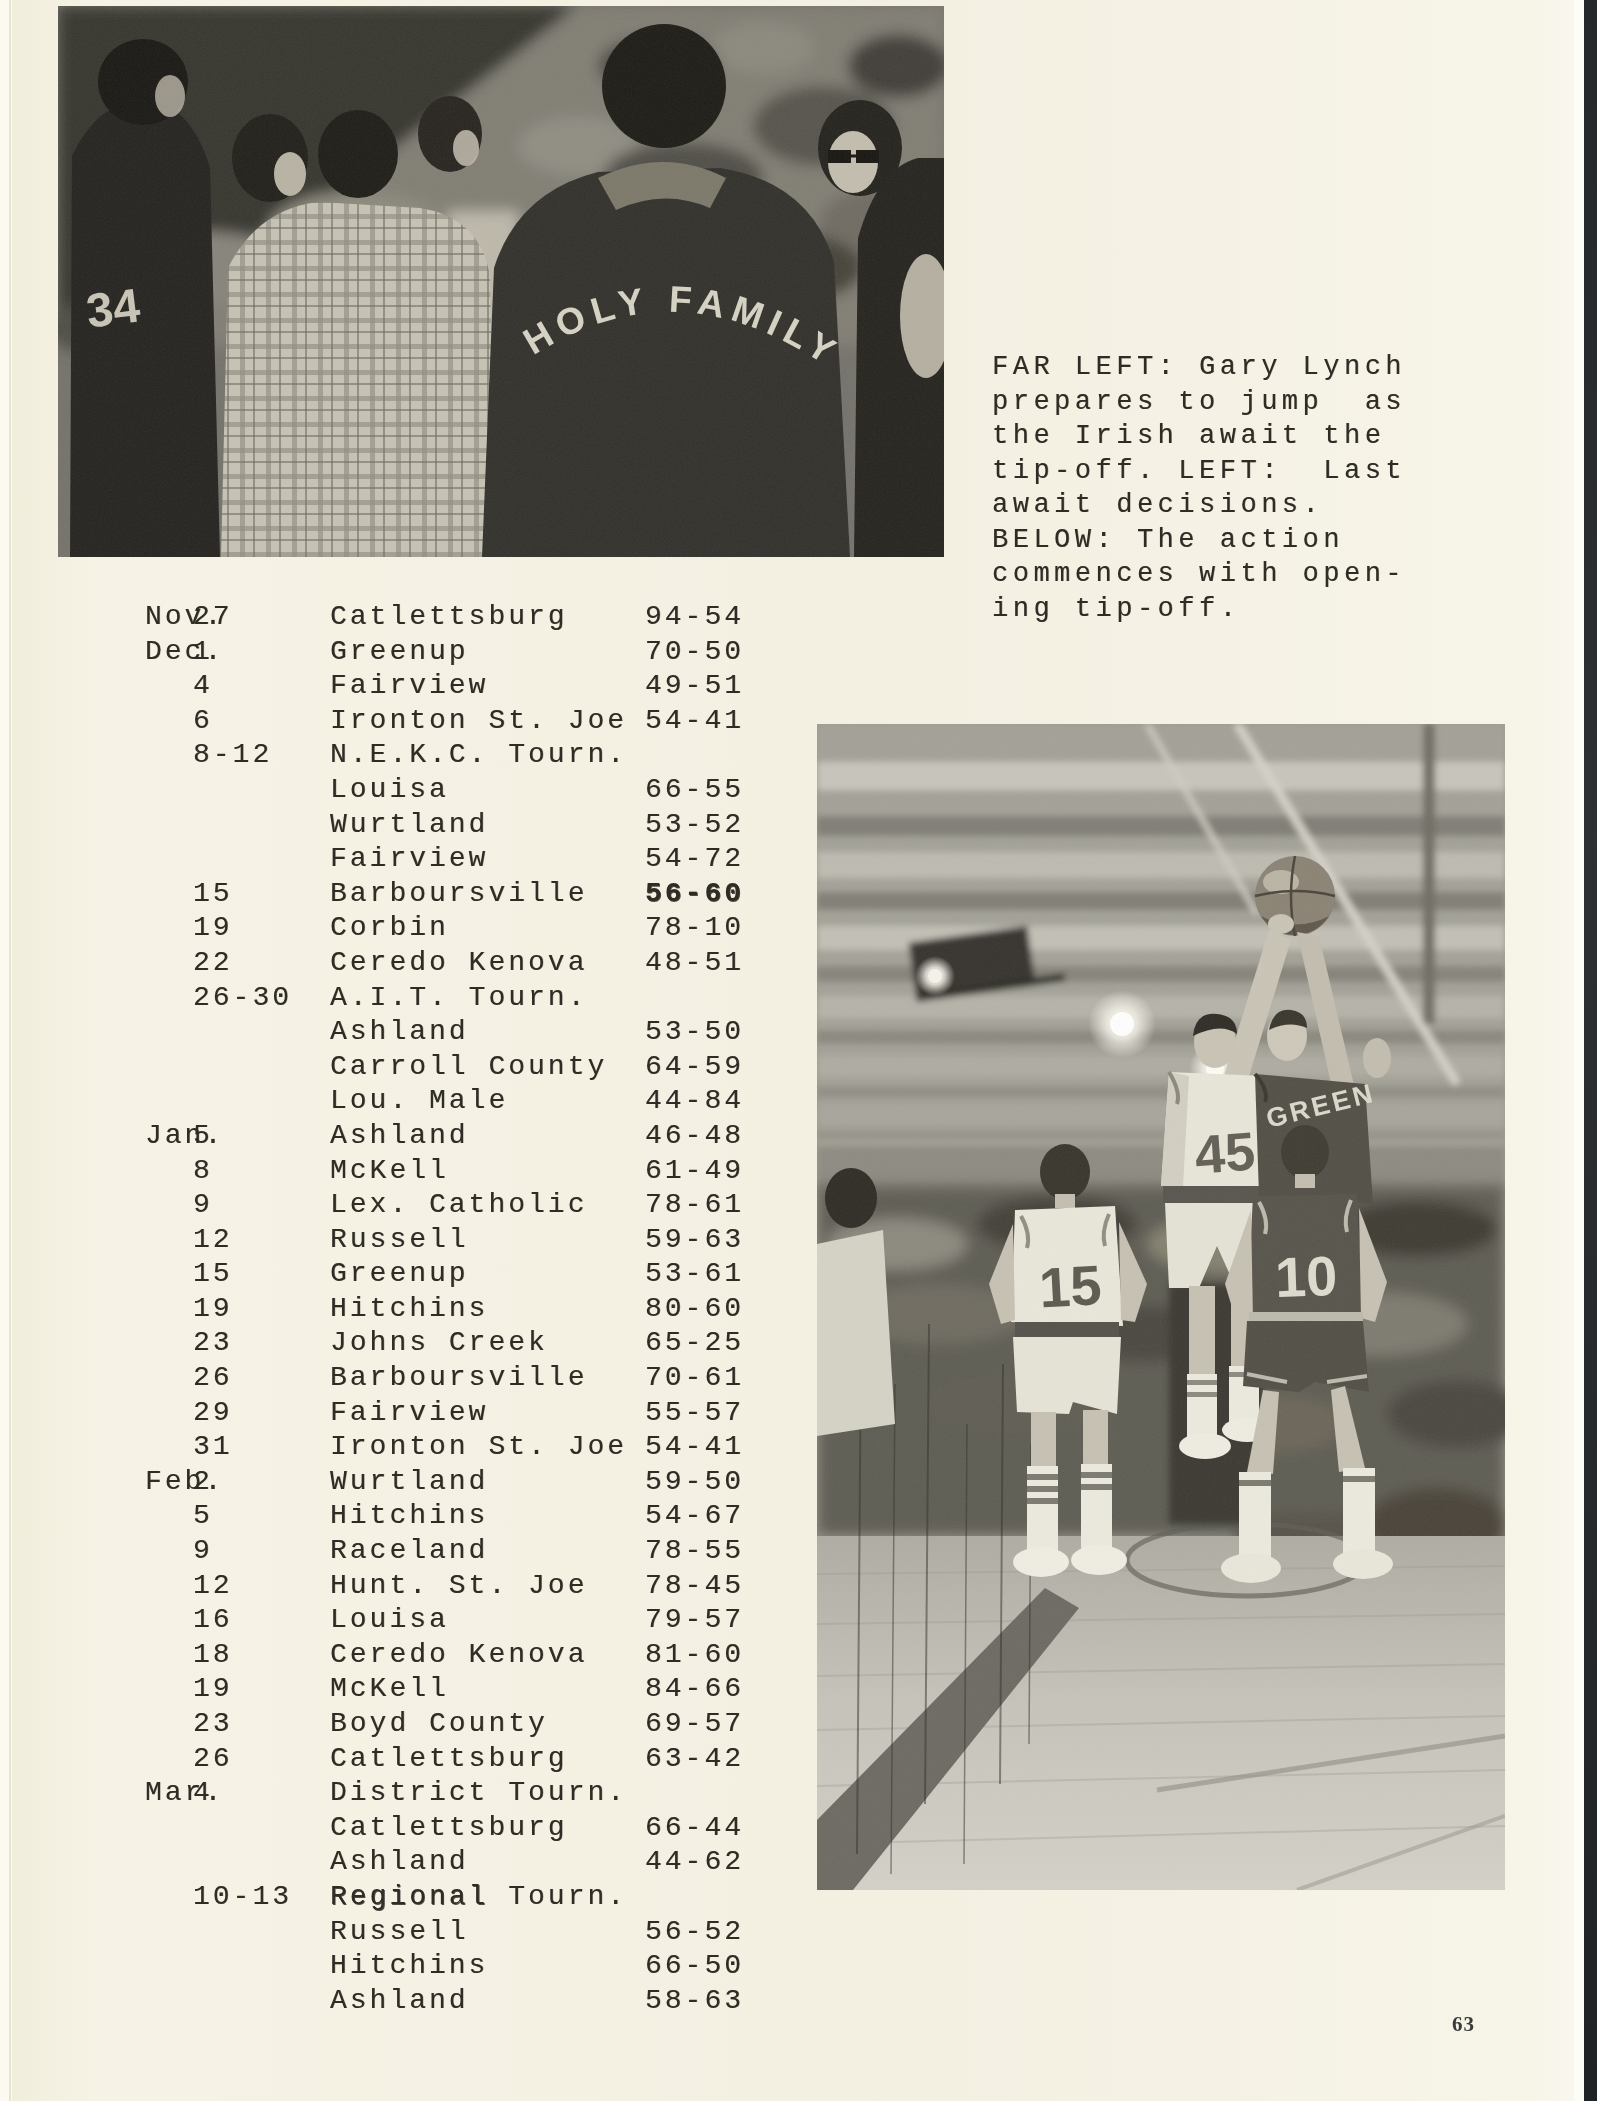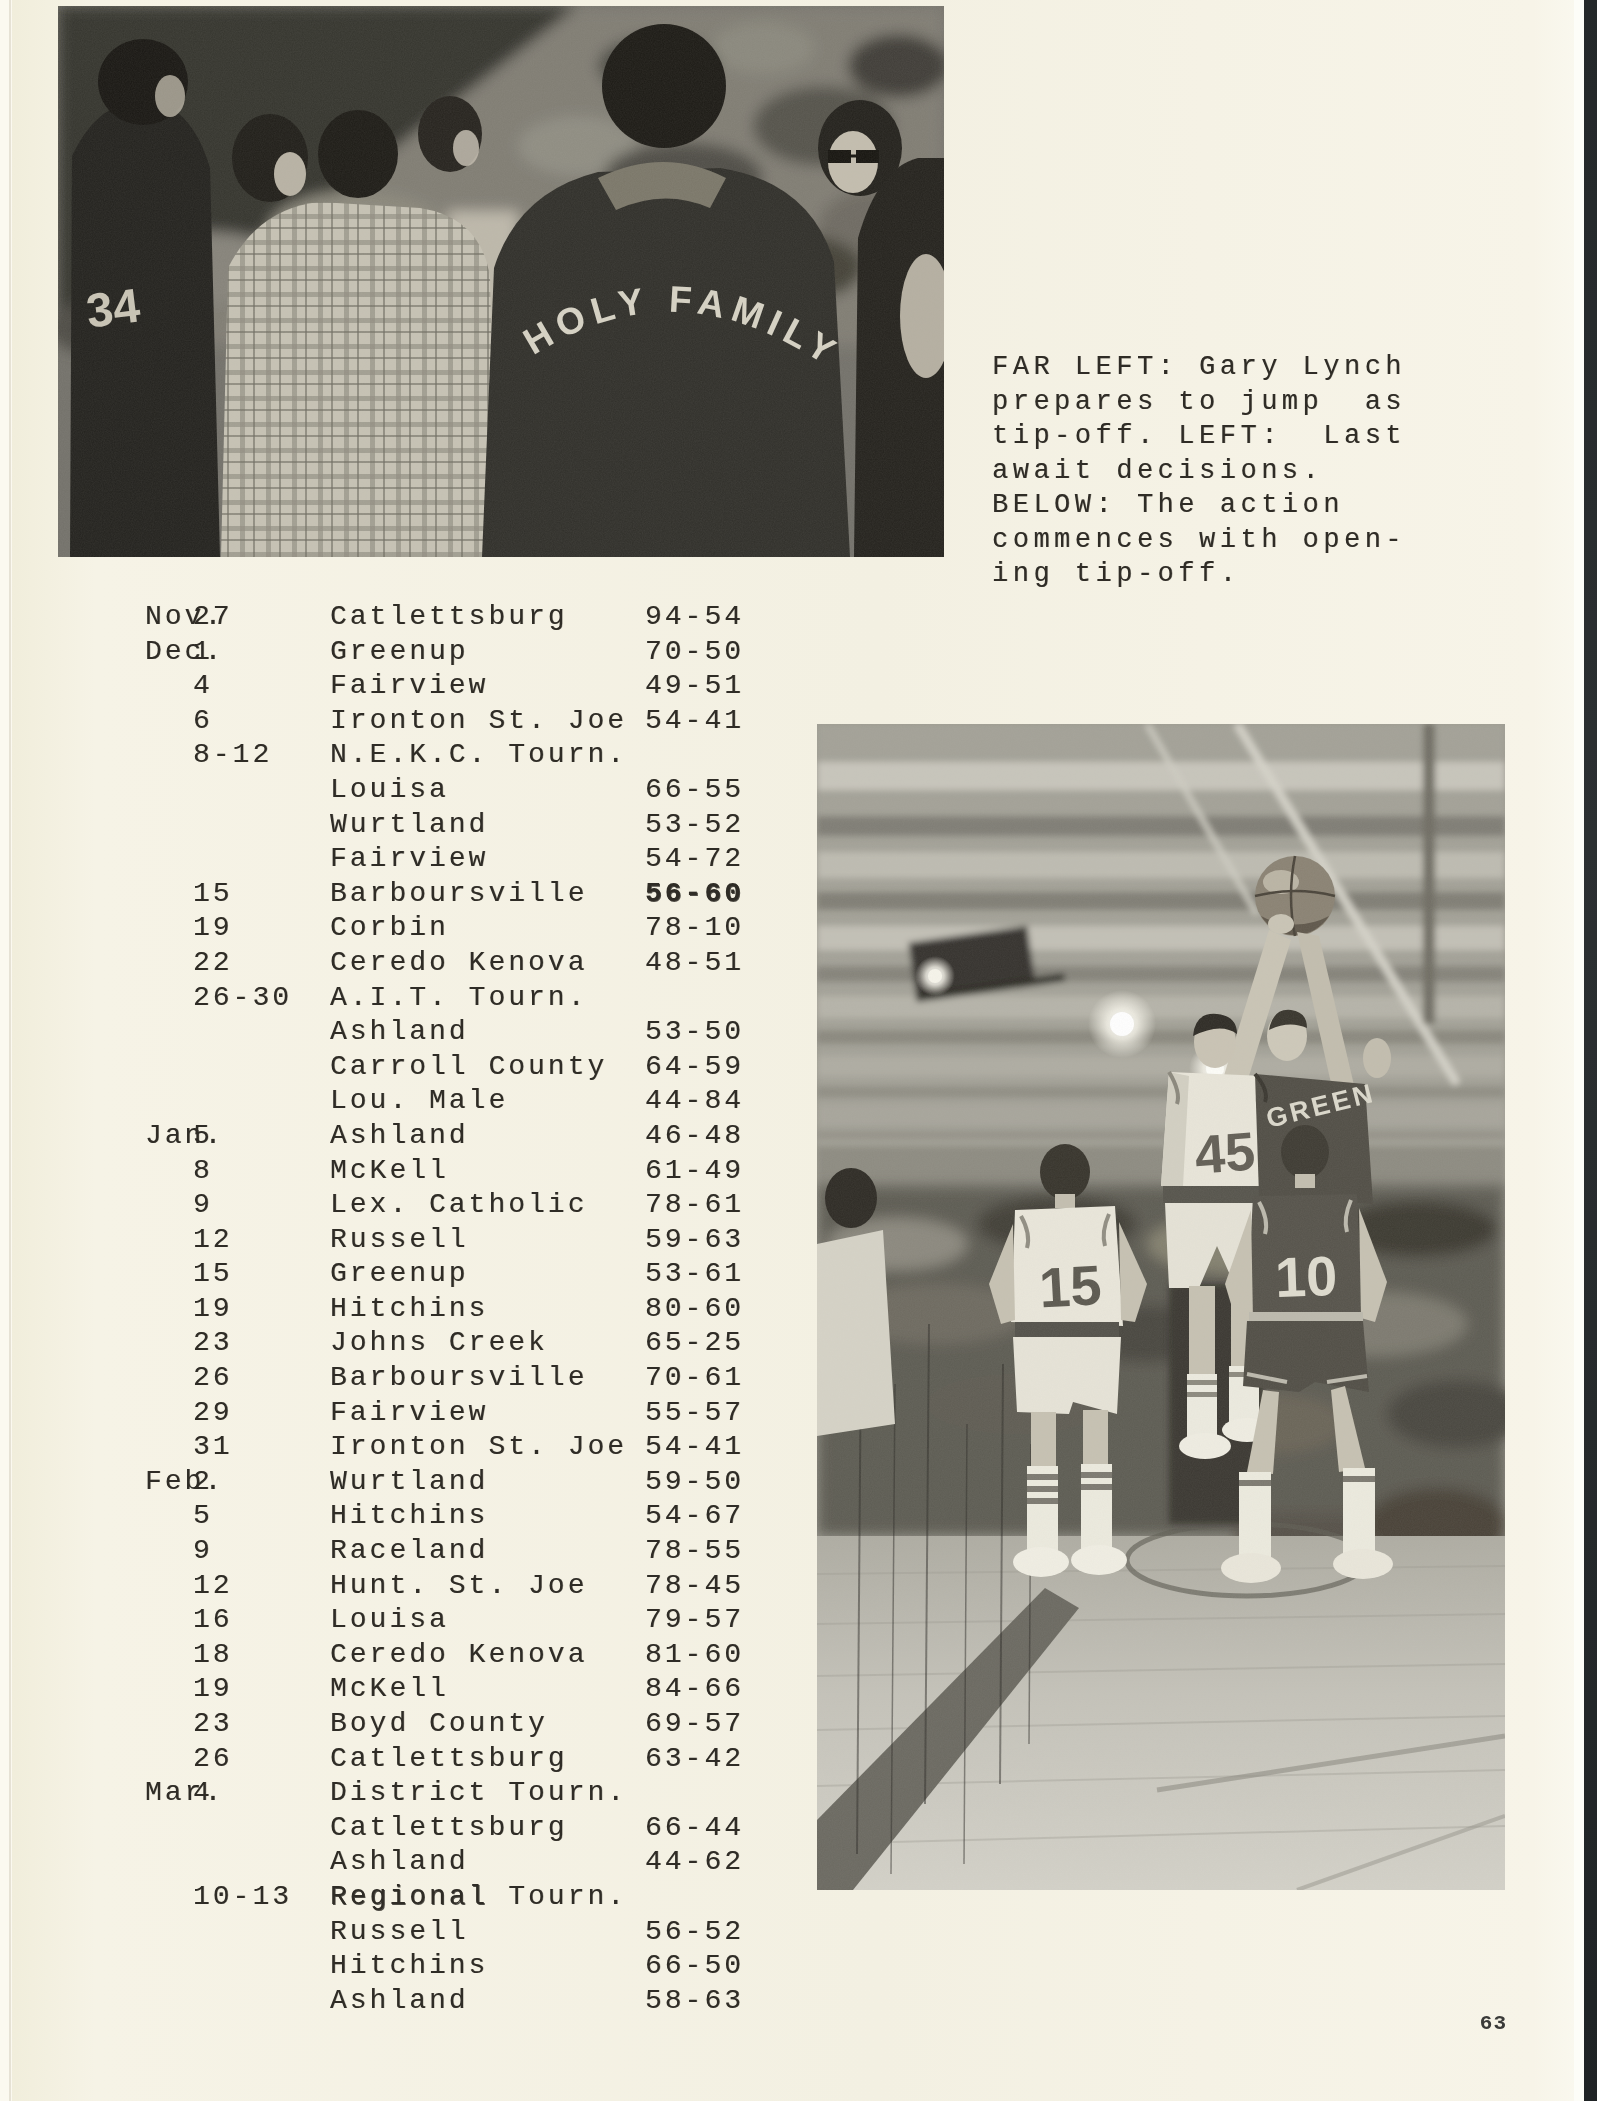--- a/index.html
+++ b/index.html
@@ -30,22 +30,22 @@
     height:34.6px;line-height:34.6px;font-size:28px;letter-spacing:3px;
     text-shadow:0.5px 0.4px 0 rgba(47,44,38,0.4);
   }
   .c-month{white-space:pre;overflow:visible;}
   .c-date{white-space:pre;text-align:left;}
   .c-opp{white-space:pre;padding-left:37px;}
   .c-score{white-space:pre;}
   .bold{font-weight:bold;text-shadow:0.8px 0.5px 0 rgba(35,32,27,0.8);}
   .opp-bold{font-weight:normal;text-shadow:0.8px 0.5px 0 rgba(35,32,27,0.8);}
   .page-number{
-    position:absolute;left:1452px;top:2012px;width:55px;text-align:right;
-    font-family:Liberation Mono, monospace;
+    position:absolute;left:1452px;top:2012px;width:55px;
+    font-family:Liberation Serif, serif;
     font-size:21px;font-weight:bold;color:#3a3a38;letter-spacing:1px;
   }
   svg{display:block;}
 </style>
 </head>
 <body>
 
 <div class="page">
 
   <div class="photo photo-top">
@@ -139,20 +139,21 @@
       <path d="M796,551 L800,232 Q820,162 860,152 L886,152 L886,551 Z" fill="#24221d"></path>
       <ellipse cx="868" cy="310" rx="26" ry="62" fill="#b5afa1"></ellipse>
 
       <rect width="886" height="551" filter="url(#noiseF)" opacity="0.5"></rect>
     </svg>
   </div>
 
   <div class="caption" id="caption">
       <div class="cap-line">FAR LEFT: Gary Lynch</div>
       <div class="cap-line">prepares to jump  as</div>
+      <div class="cap-line">the Irish await the</div>
       <div class="cap-line">tip-off. LEFT:  Last</div>
       <div class="cap-line">await decisions.</div>
       <div class="cap-line">BELOW: The action</div>
       <div class="cap-line">commences with open-</div>
       <div class="cap-line">ing tip-off.</div>
     </div>
 
   <div class="schedule" id="schedule">
   <div class="srow">
     <span class="c-month">Nov.</span>

